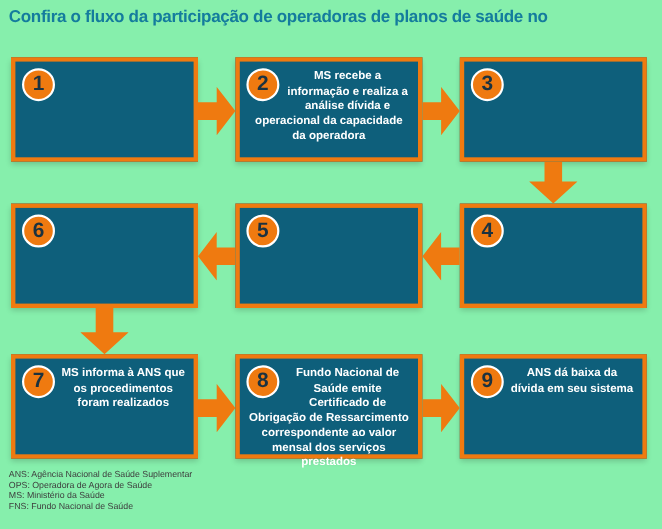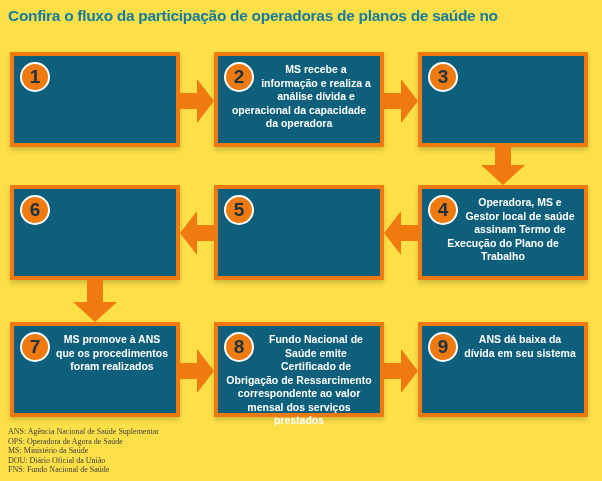--- a/index.html
+++ b/index.html
@@ -6,21 +6,21 @@
     --teal:#0E5F7B;
     --orange:#EF7A10;
     --title:#147C9D;
   }
   *{margin:0;padding:0;box-sizing:border-box;}
   html,body{background:#fff;}
   body{font-family:"Liberation Sans", sans-serif;}
   .canvas{
     position:relative;
     width:602px;height:481px;
-    background:#fde047;
+    background:#86efac;
     overflow:hidden;
   }
   .title{
     position:absolute;left:8px;top:7px;width:560px;
     color:var(--title);
     font-size:15.5px;font-weight:bold;
     line-height:18px;letter-spacing:-0.3px;
   }
   .step{
     position:absolute;
@@ -48,52 +48,52 @@
   }
   
   .p1{left:10px;top:52px;}   .p2{left:214px;top:52px;}  .p3{left:418px;top:52px;}
   .p6{left:10px;top:185px;}  .p5{left:214px;top:185px;} .p4{left:418px;top:185px;}
   .p7{left:10px;top:322px;}  .p8{left:214px;top:322px;} .p9{left:418px;top:322px;}
   .arrow{position:absolute;}
   .arrow svg{display:block;}
   .legend{
     position:absolute;left:8px;top:427px;
     color:#3d3d3d;
-    font-size:8px;line-height:9.5px;font-family:Liberation Serif, serif;
+    font-size:8px;line-height:9.5px;
   }
 </style>
 </head>
 <body>
 
 <div class="canvas">
 
   <h1 class="title"><span>Confira o fluxo da participação de operadoras de planos de saúde no</span><br></h1>
 
   <div class="step p1">
     <span class="badge">1</span>
   </div>
   <div class="step p2">
     <span class="badge">2</span><span>MS recebe a informação e realiza a análise dívida e operacional da capacidade da operadora</span>
   </div>
   <div class="step p3">
     <span class="badge">3</span>
   </div>
 
   <div class="step p4">
-    <span class="badge">4</span><span>Operadora, MS e Gestor local de saúde assinam Termo de Execução do Plano de Trabalho</span>
+    <span class="badge">4</span>
   </div>
   <div class="step p5">
     <span class="badge">5</span>
   </div>
   <div class="step p6">
     <span class="badge">6</span>
   </div>
 
   <div class="step p7">
-    <span class="badge">7</span><span>MS promove à ANS que os procedimentos foram realizados</span>
+    <span class="badge">7</span><span>MS informa à ANS que os procedimentos foram realizados</span>
   </div>
   <div class="step p8">
     <span class="badge">8</span><span>Fundo Nacional de Saúde emite Certificado de Obrigação de Ressarcimento correspondente ao valor mensal dos serviços prestados</span>
   </div>
   <div class="step p9">
     <span class="badge">9</span><span>ANS dá baixa da dívida em seu sistema</span>
   </div>
 
   <div class="arrow" style="left:180px;top:79px;">
     <svg width="34" height="44" viewBox="0 0 34 44">
@@ -133,17 +133,16 @@
   <div class="arrow" style="left:384px;top:349px;">
     <svg width="34" height="44" viewBox="0 0 34 44">
         <polygon points="0,14 17,14 17,0 34,22 17,44 17,30 0,30" fill="#EF7A10"></polygon>
       </svg>
   </div>
 
   <div class="legend">
     <div>ANS: Agência Nacional de Saúde Suplementar</div>
     <div>OPS: Operadora de Agora de Saúde</div>
     <div>MS: Ministério da Saúde</div>
-    <div>DOU: Diário Oficial da União</div>
     <div>FNS: Fundo Nacional de Saúde</div>
   </div>
 
 </div>
 
 </body></html>

